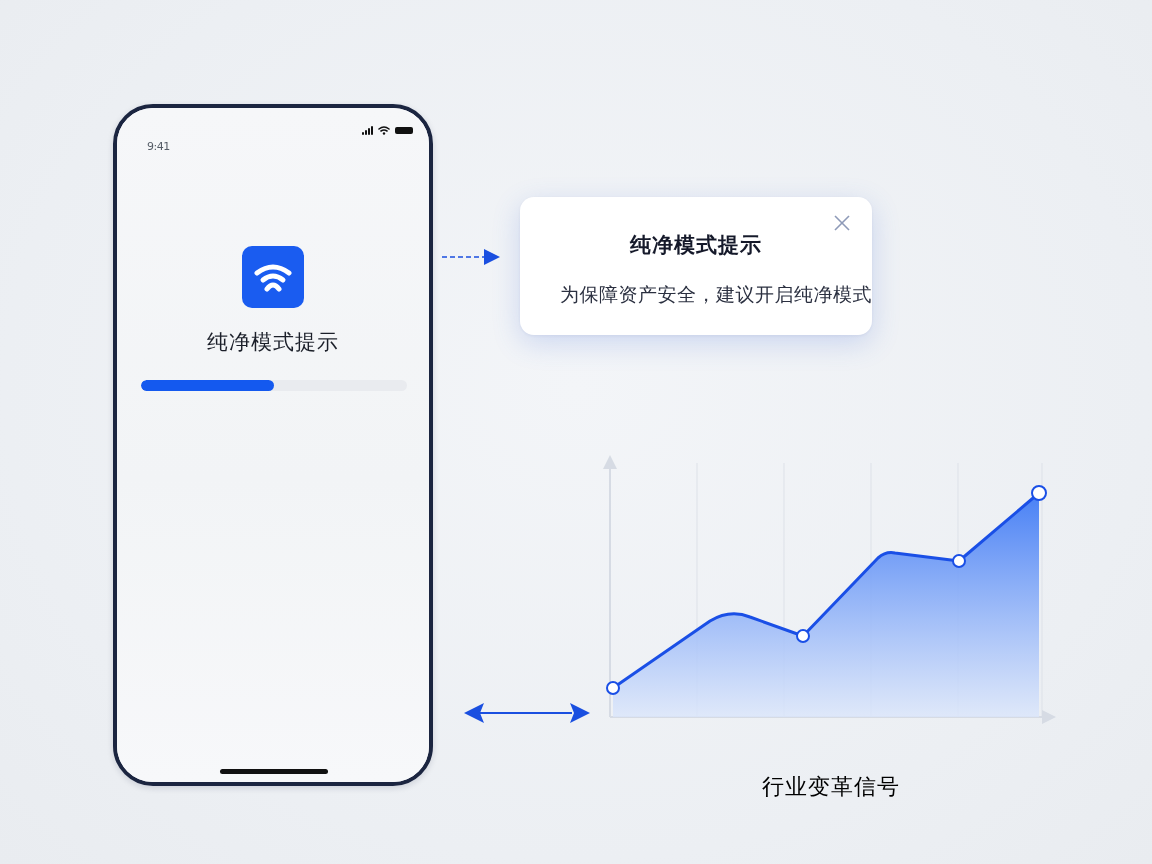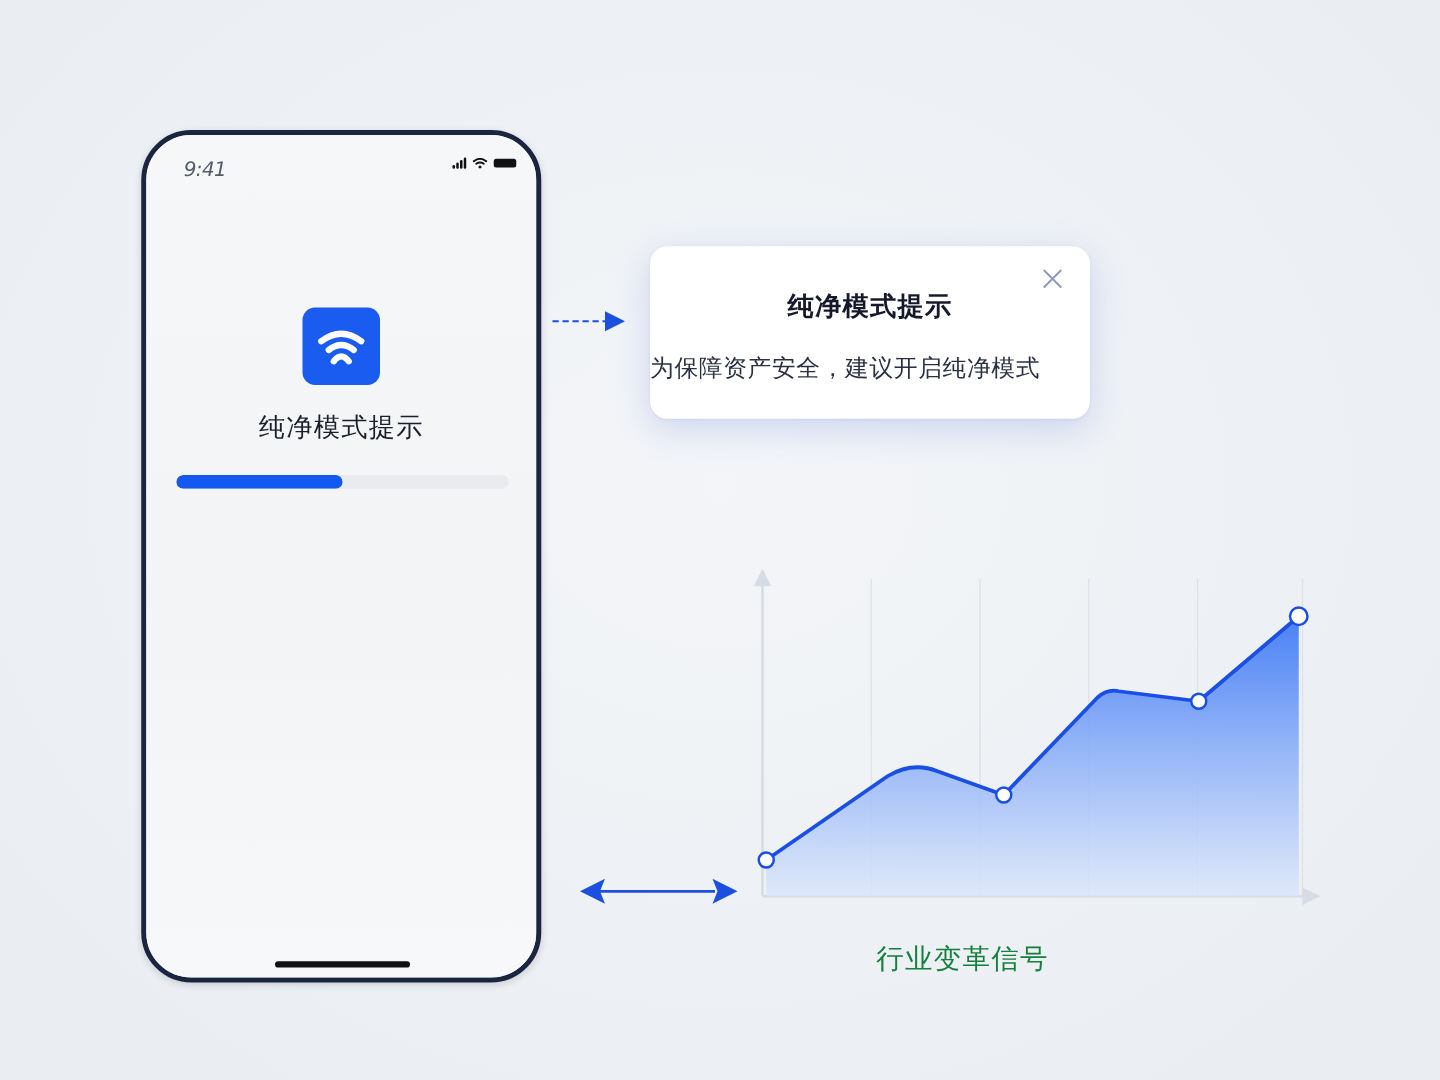--- a/index.html
+++ b/index.html
@@ -12,23 +12,22 @@
       position: absolute; left: 113px; top: 104px; width: 312px; height: 674px;
       border: 4px solid #1b2540; border-radius: 40px; background: #f7f8fa;
       box-shadow: 0 2px 6px rgba(20,30,60,0.15);
       overflow: hidden;
     }
     .phone-inner {
       position: absolute; inset: 0;
       background: linear-gradient(180deg, #f6f7f9 0%, #f2f4f6 55%, #f7f8fa 100%);
     }
     .status-time {
-      position: absolute; left: 30px; top: 18px; font-size: 16px; color: #555c66;
+      position: absolute; left: 30px; top: 32px; font-size: 11px; color: #555c66;
       letter-spacing: -0.5px;
-      font-style: italic;
     }
     .status-icons {
       position: absolute; right: 16px; top: 18px; display: flex; align-items: center; gap: 5px;
     }
     .signal { display: flex; align-items: flex-end; gap: 1px; height: 9px; }
     .signal span { width: 2px; background: #111; border-radius: 1px; }
     .wifi-small { width: 12px; height: 9px; }
     .battery { width: 18px; height: 7px; background: #111; border-radius: 2px; }
     .app-icon {
       position: absolute; left: 125px; top: 138px; width: 62px; height: 62px;
@@ -52,31 +51,31 @@
     .popup {
       position: absolute; left: 520px; top: 197px; width: 352px; height: 138px;
       background: #ffffff; border-radius: 14px;
       box-shadow: 0 8px 28px rgba(70,110,220,0.22), 0 1px 3px rgba(30,40,80,0.06);
     }
     .popup-title {
       position: absolute; left: 0; right: 0; top: 34px; text-align: center;
       font-size: 21px; color: #15192a; font-weight: bold; letter-spacing: 1px;
     }
     .popup-msg {
-      position: absolute; left: 0; right: 0; top: 85px; text-align: left;
+      position: absolute; left: 0; right: 0; top: 85px; text-align: right;
       font-size: 19px; color: #2b3040; letter-spacing: 0.5px;
     }
     .popup-close {
       position: absolute; right: 20px; top: 16px; width: 20px; height: 20px; cursor: pointer;
     }
     .double-arrow { position: absolute; left: 462px; top: 700px; }
     .chart { position: absolute; left: 590px; top: 445px; }
     .chart-label {
-      position: absolute; left: 640px; top: 752px; width: 260px; text-align: center;
-      font-size: 22px; color: #15803d; letter-spacing: 1px;
+      position: absolute; left: 640px; top: 772px; width: 260px; text-align: right;
+      font-size: 22px; color: #000000; letter-spacing: 1px;
     }
   </style>
 </head>
 <body>
 
 <div class="phone">
   <div class="phone-inner">
     <div class="status-time">9:41</div>
     <div class="status-icons">
       <div class="signal">

